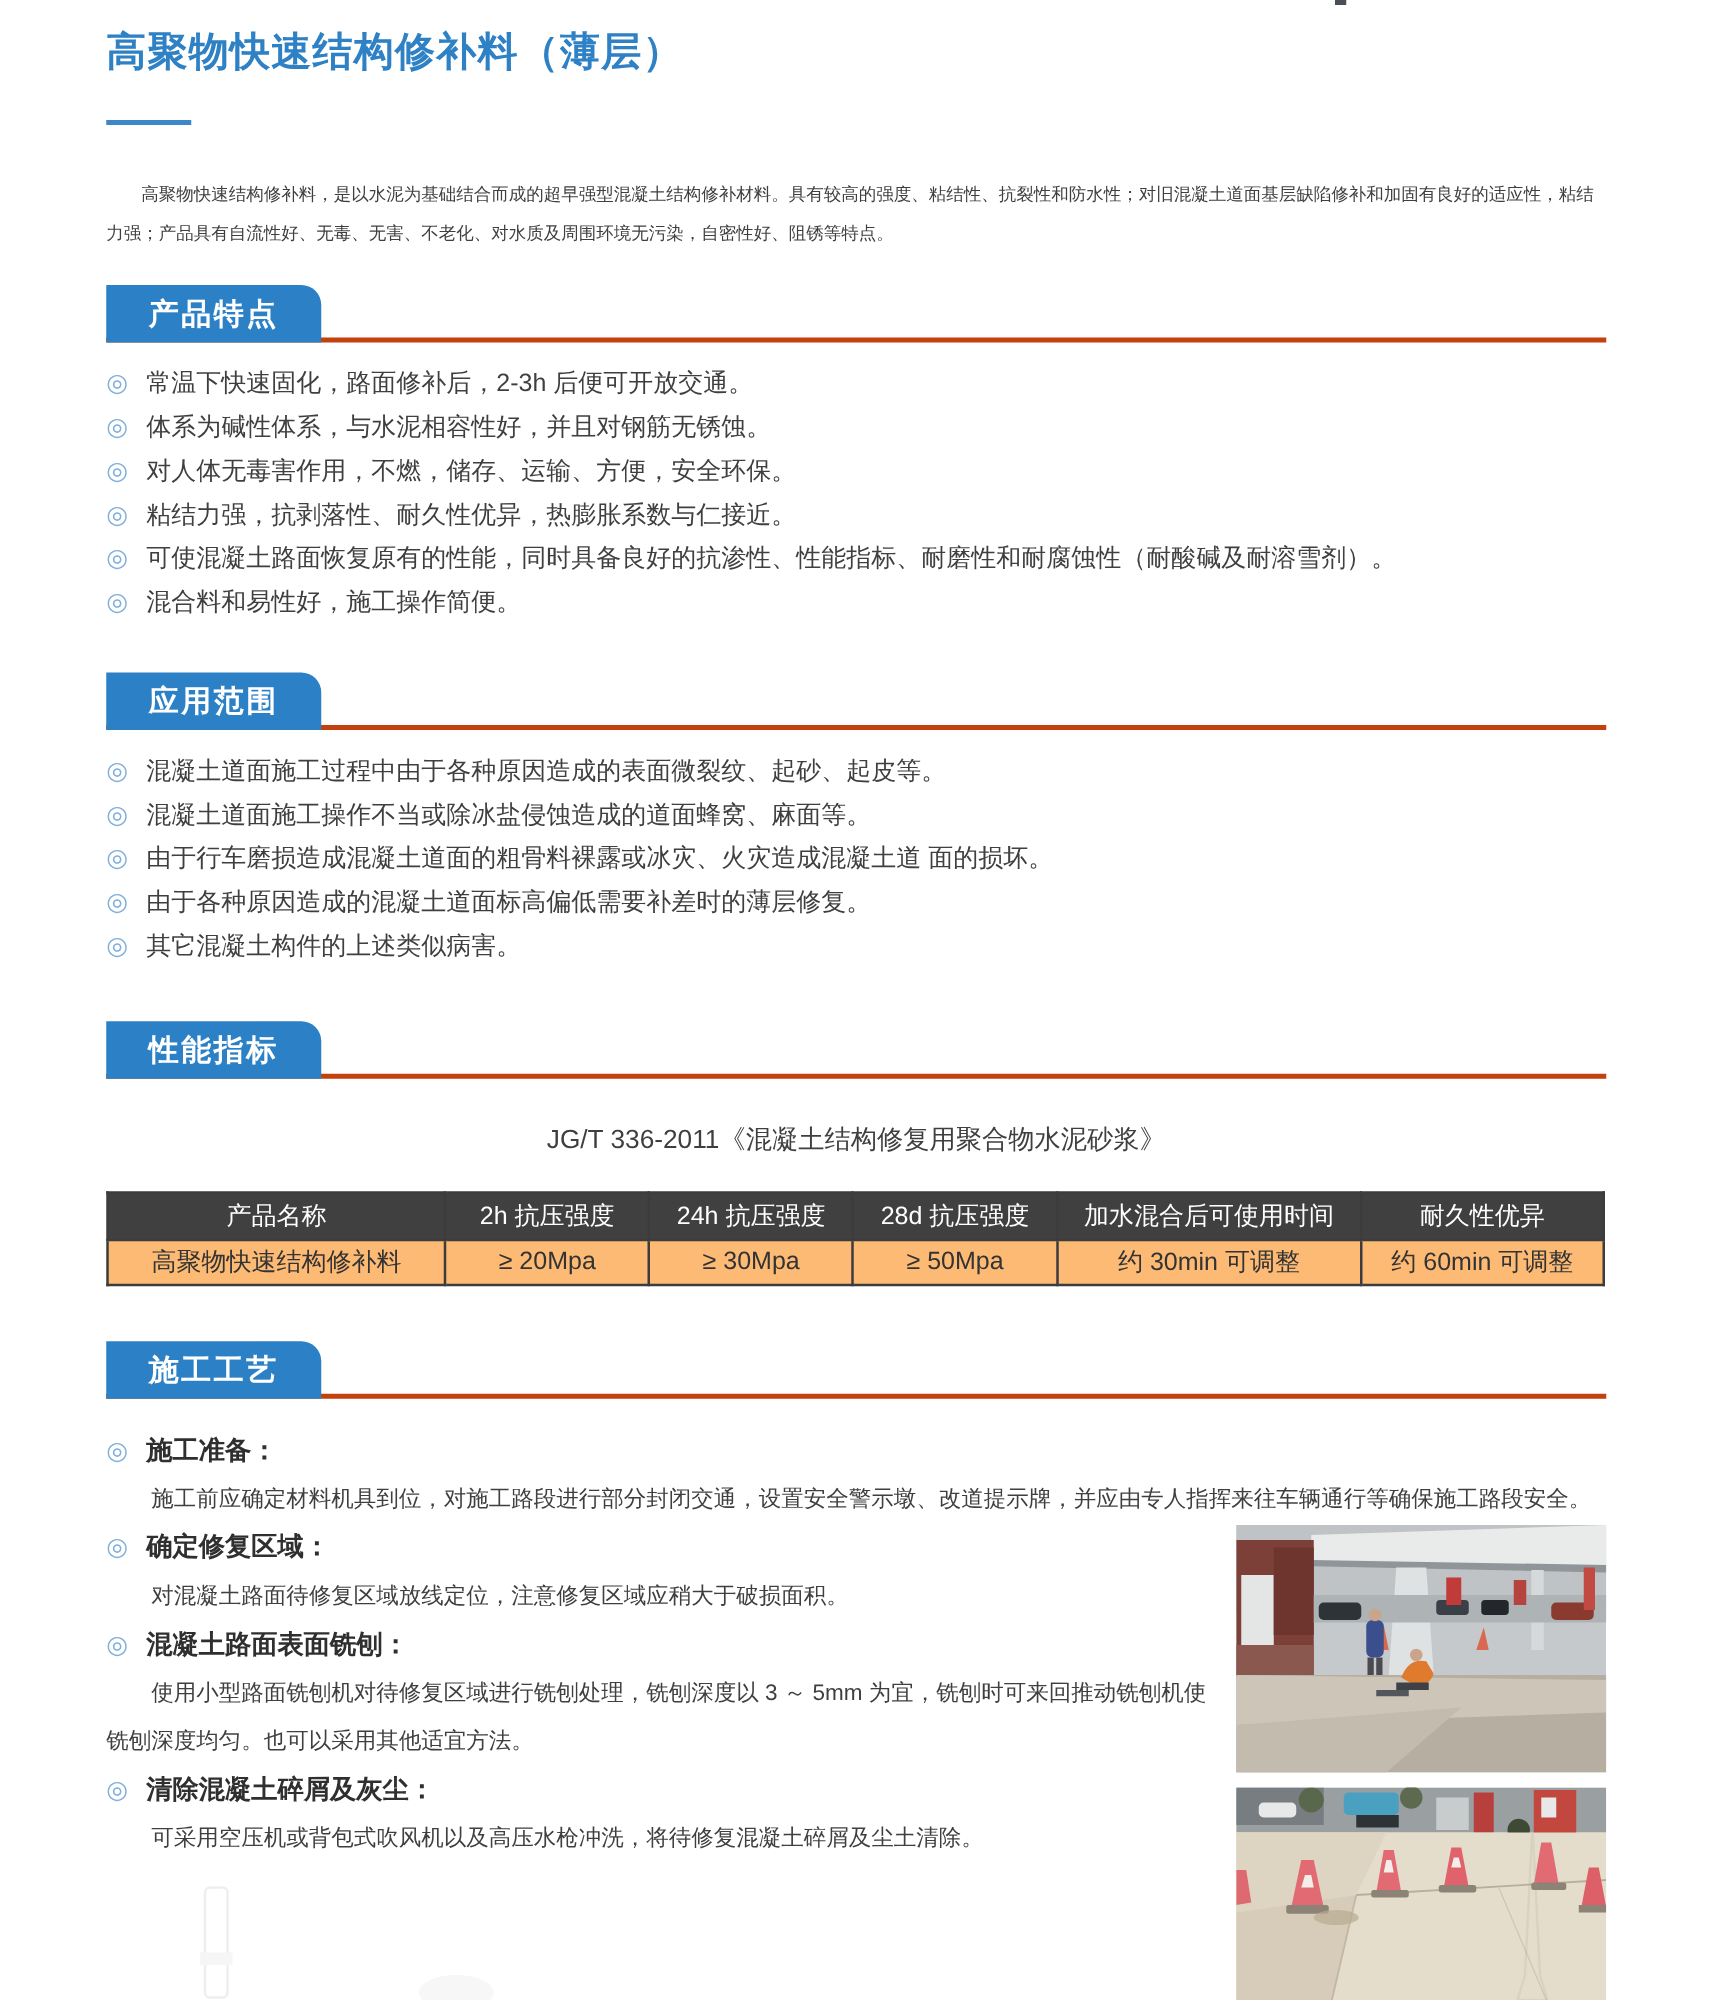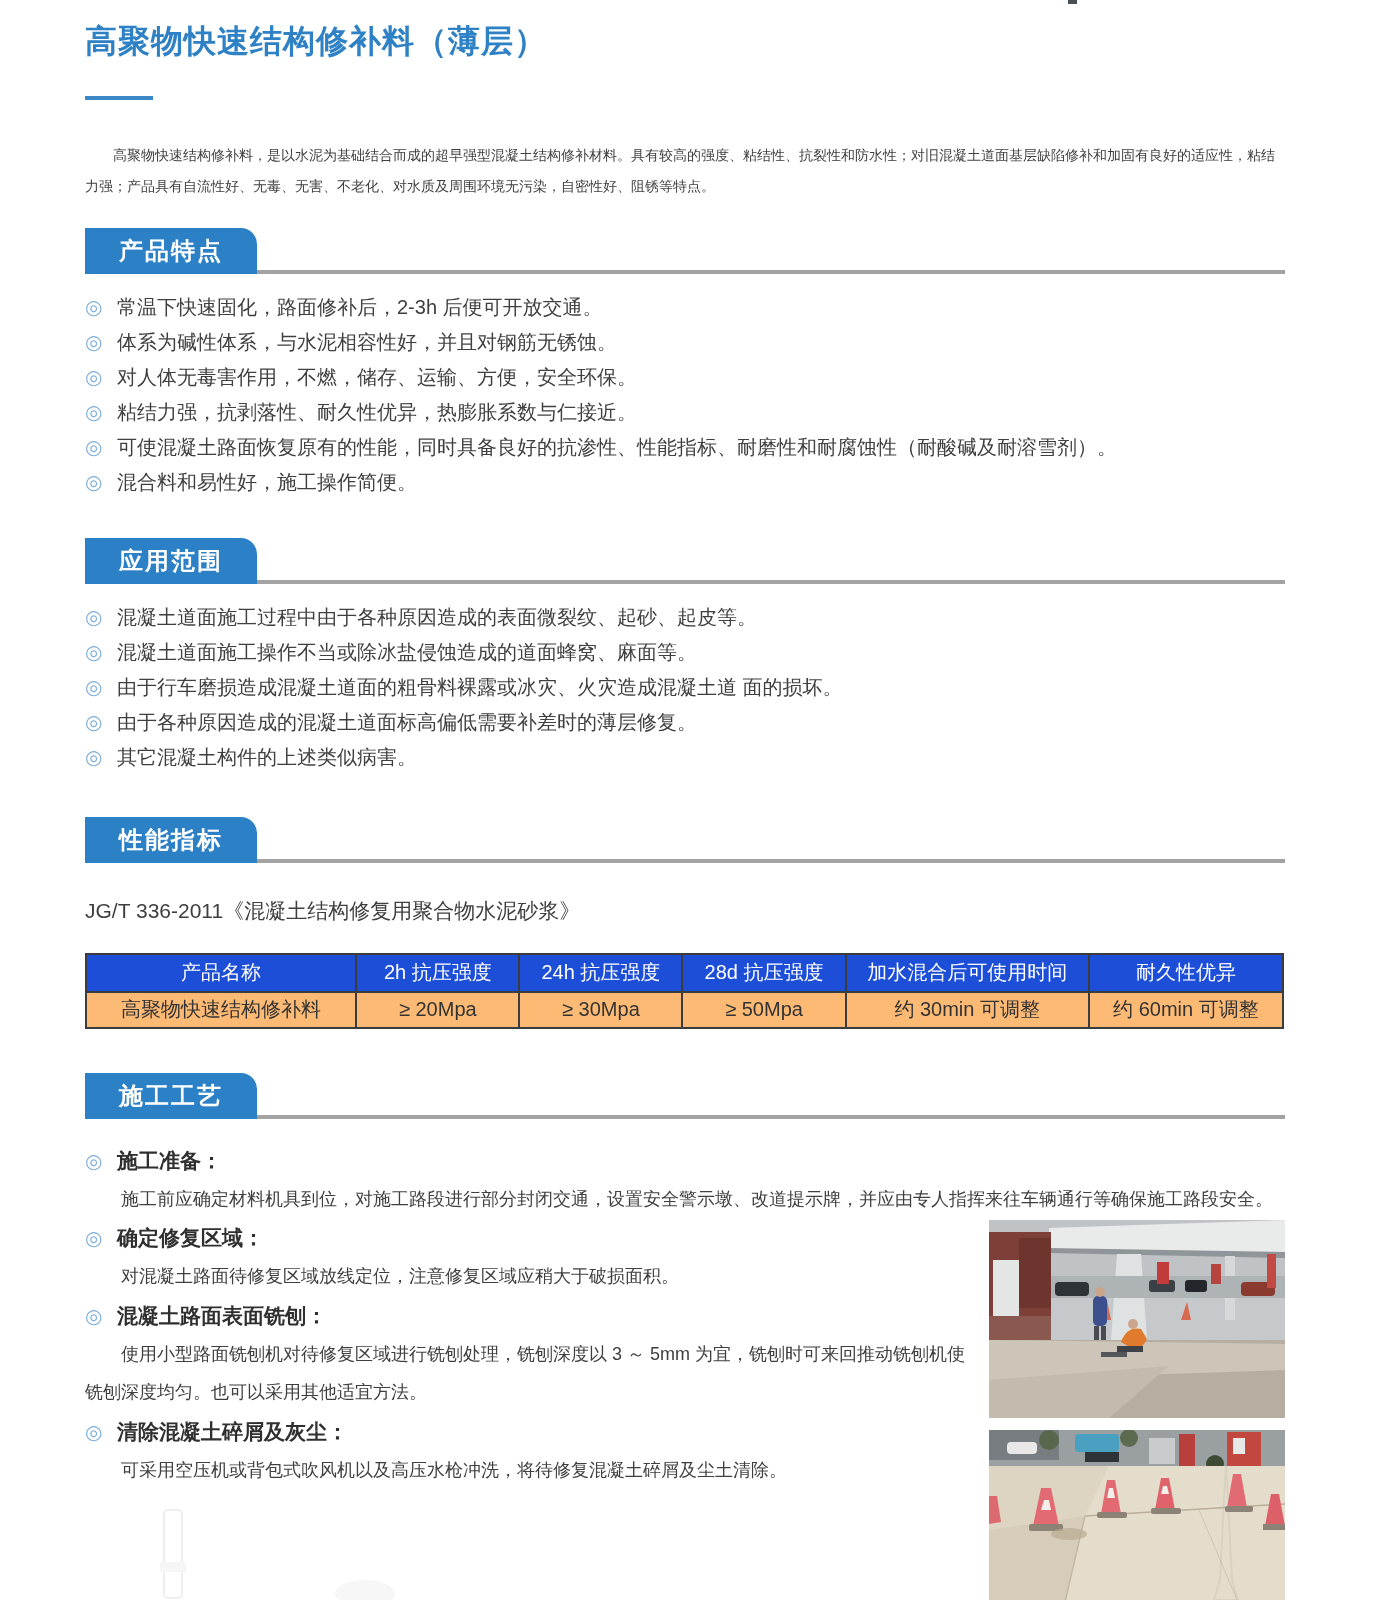--- a/index.html
+++ b/index.html
@@ -8,39 +8,39 @@
   .page{position:relative;width:1384px;height:1600px;background:#fff;padding-left:14px;}
   .content{position:absolute;left:85px;top:0;width:1200px;}
 
   .top-artifact{position:absolute;left:1068px;top:0;width:9px;height:4px;background:#4a4f55;}
 
   .doc-title{margin-top:20px;font-size:32px;font-weight:bold;color:#2e81c4;letter-spacing:1px;}
   .title-dash{width:68px;height:4px;background:#3c87c6;margin-top:32px;}
 
   .intro{margin-top:40px;font-size:14px;line-height:2.2;text-indent:2em;color:#3f3f3f;}
 
-  .section-banner{position:relative;height:42px;border-bottom:4px solid #a3a3a3;}
+  .section-banner{position:relative;height:42px;border-bottom:4px solid #c2410c;}
   .section-tab{position:absolute;left:0;bottom:-4px;height:46px;width:172px;
                background:#2b80c6;border-radius:0 16px 0 0;
                display:flex;align-items:center;justify-content:center;}
   .section-tab span{color:#fff;font-size:24px;font-weight:bold;letter-spacing:2px;}
 
   .bullet-list{margin-top:16px;}
   .bullet-row{display:flex;align-items:flex-start;font-size:20px;line-height:35px;color:#3f3f3f;}
   .bullet-icon{color:#7fafda;font-size:20px;width:32px;flex:0 0 32px;}
 
   .sec-features{margin-top:26px;}
   .sec-applications{margin-top:38px;}
   .sec-performance{margin-top:42px;}
   .sec-process{margin-top:44px;}
 
-  .perf-caption{margin-top:34px;text-align:left;font-size:21px;color:#3f3f3f;}
+  .perf-caption{margin-top:34px;text-align:center;font-size:21px;color:#3f3f3f;}
   table.perf{margin-top:28px;width:1199px;border-collapse:collapse;table-layout:fixed;}
   table.perf th,table.perf td{border:2px solid #3c3c3c;text-align:center;font-weight:normal;}
-  table.perf th{background:#1d4ed8;color:#ffffff;font-size:20px;height:34px;}
+  table.perf th{background:#404040;color:#ffffff;font-size:20px;height:34px;}
   table.perf td{background:#fdba74;color:#333333;font-size:20px;height:32px;}
 
   .process-body{margin-top:22px;}
   .photo-float{float:right;width:296px;margin-left:18px;margin-top:2px;}
   .photo{width:296px;height:198px;display:block;}
   .photo + .photo{margin-top:12px;}
   .step-head{display:flex;align-items:flex-start;font-size:21px;line-height:40px;}
   .step-head .bullet-icon{line-height:40px;}
   .step-title{font-weight:bold;color:#2f2f2f;}
   .step-desc{margin:0;font-size:18px;line-height:2.1;text-indent:2em;color:#3f3f3f;}

